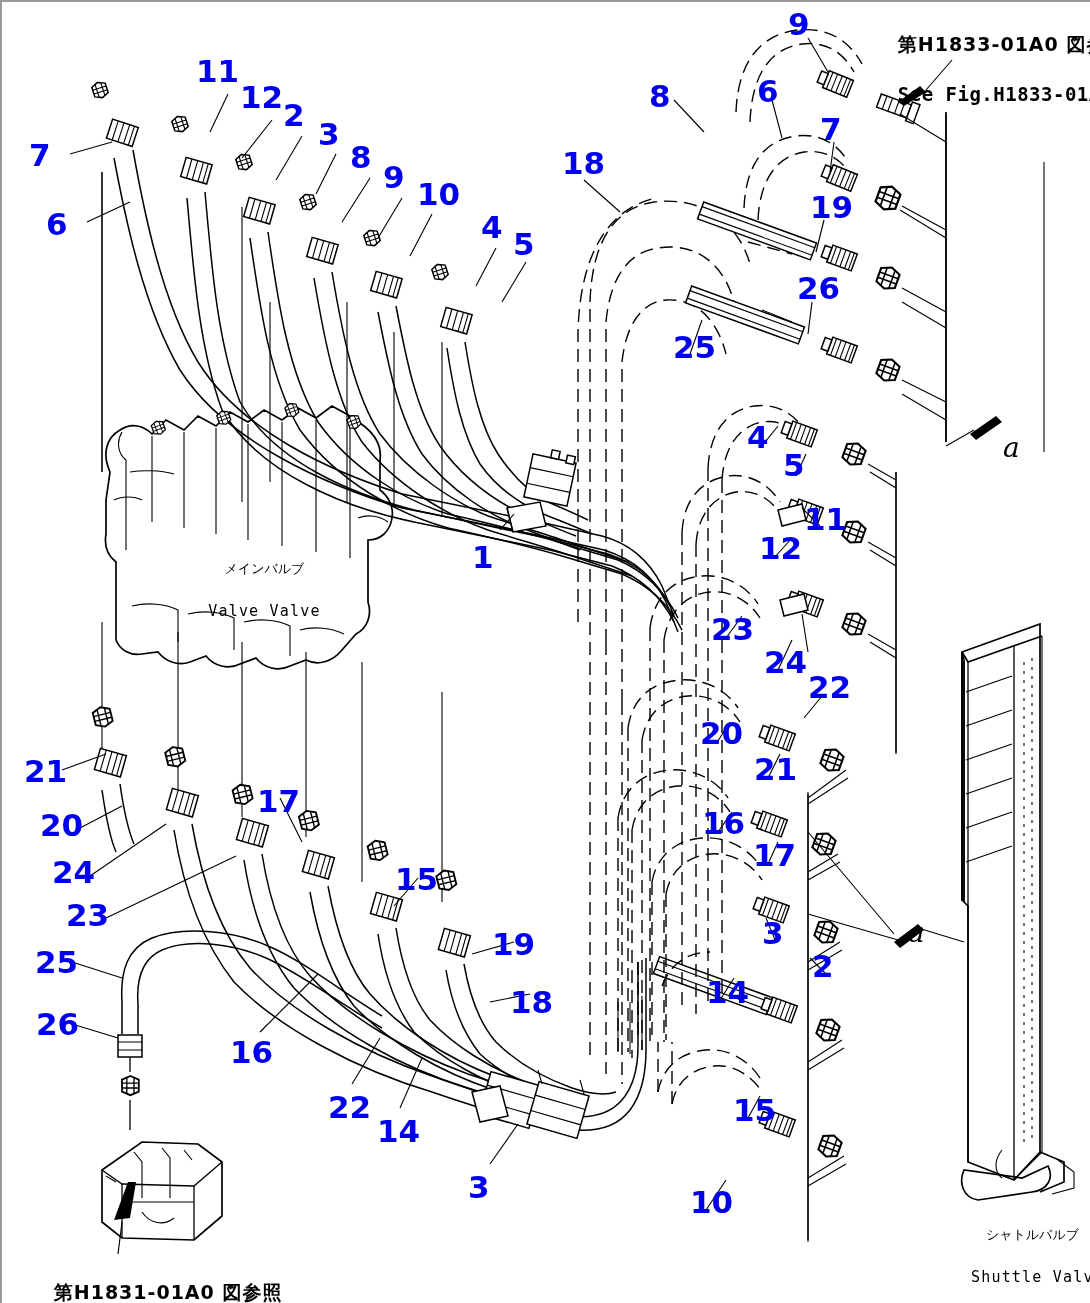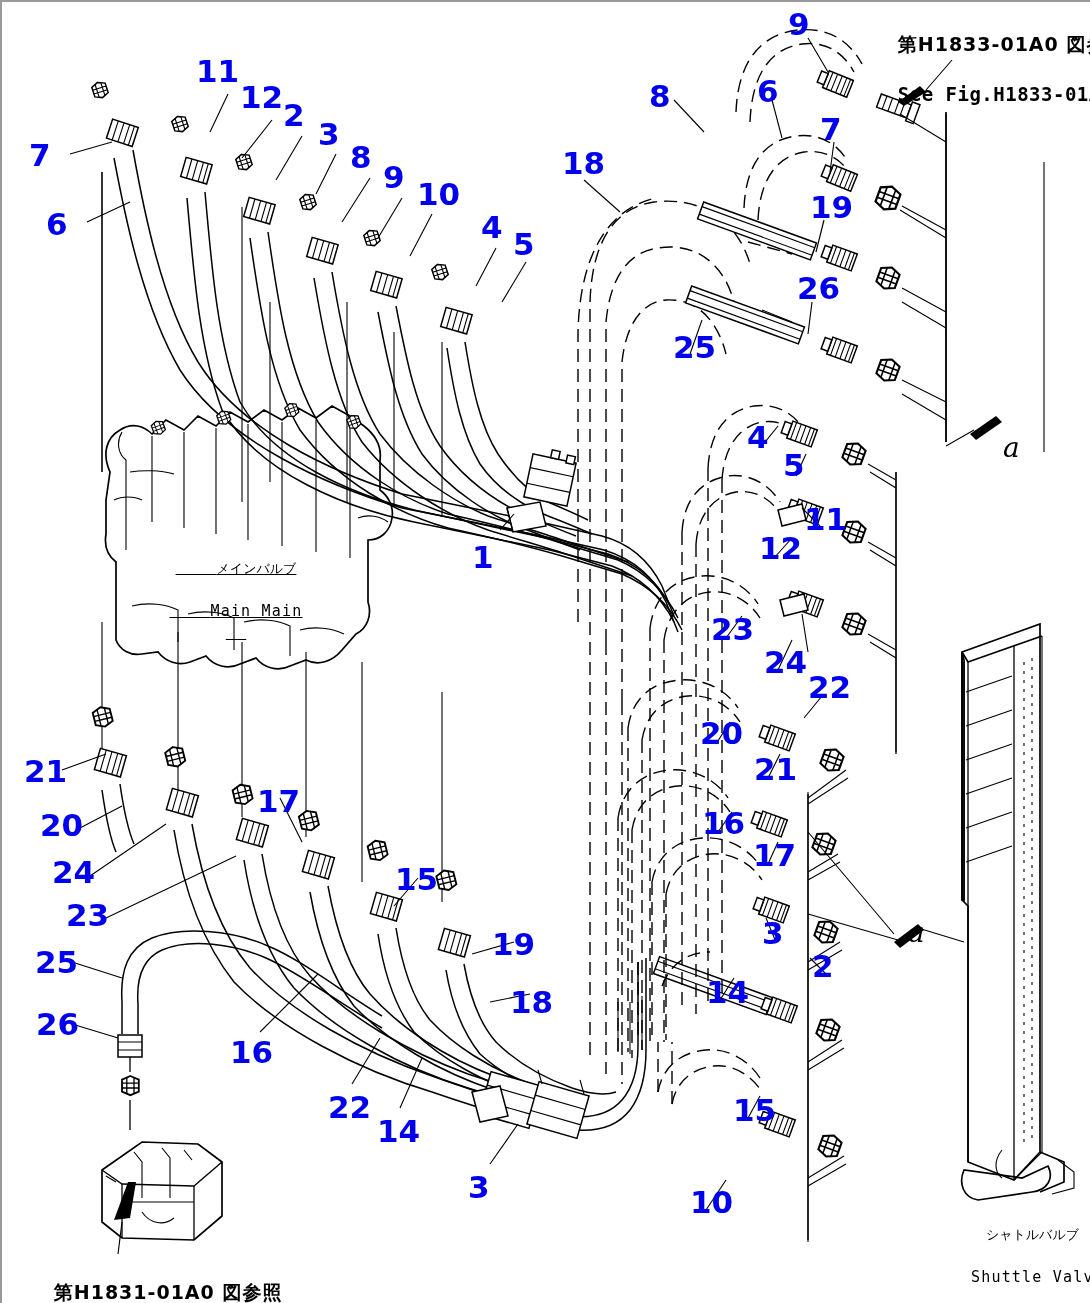--- a/index.html
+++ b/index.html
@@ -637,23 +637,23 @@
   <div class="ref-block" style="left:848px;top:5px;">
     <span class="jp">第H1833-01A0 図参照</span><br>
     <span>See Fig.H1833-01A0</span>
   </div>
 
   <div class="ref-block" style="left:4px;top:1253px;">
     <span class="jp">第H1831-01A0 図参照</span><br>
     
   </div>
 
-  <div class="cap" style="left:154px;top:534px;width:160px;text-decoration:underline;">
+  <div class="cap" style="left:162px;top:534px;width:160px;">
     <span class="jp">メインバルブ</span><br>
-    <span>Main Main</span>
+    <span>Valve Valve</span>
   </div>
 
   <div class="cap" style="left:928px;top:1200px;width:164px;">
     <span class="jp">シャトルバルブ</span><br>
     <span>Shuttle Valve</span>
   </div>
 
   <div id="callout-layer">
       <div class="num" style="left: 27px; top: 138px; color: rgb(0, 0, 238);">7</div>
       <div class="num" style="left: 44px; top: 207px; color: rgb(0, 0, 238);">6</div>

